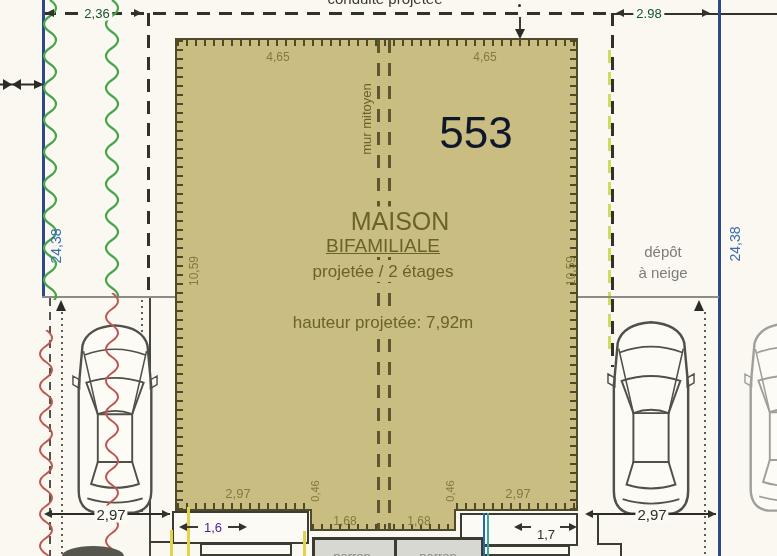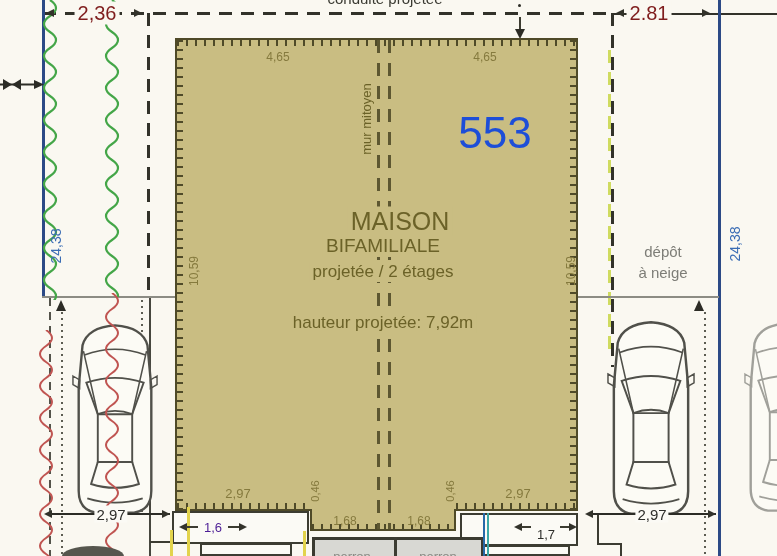--- a/index.html
+++ b/index.html
@@ -17,21 +17,21 @@
   .gray{background:#8c8c84;}
   .dk{background:#3c3c32;}
   .hatchH{position:absolute;height:6px;background:repeating-linear-gradient(90deg,#4f4a28 0 2px,transparent 2px 9px);}
   .hatchV{position:absolute;width:6px;background:repeating-linear-gradient(180deg,#4f4a28 0 2px,transparent 2px 9px);}
   .aL{position:absolute;width:0;height:0;border:4px solid transparent;border-right:8px solid #32322a;border-left:0;}
   .aR{position:absolute;width:0;height:0;border:4px solid transparent;border-left:8px solid #32322a;border-right:0;}
   .aU{position:absolute;width:0;height:0;border:5px solid transparent;border-bottom:11px solid #2c2c26;border-top:0;}
   .aD{position:absolute;width:0;height:0;border:5px solid transparent;border-top:10px solid #2c2c26;border-bottom:0;}
   .car{position:absolute;color:#50504a;z-index:4;}
   .sq{position:absolute;z-index:5;}
-  .dimlbl{font-size:20px;color:#7f1d1d;background:#faf8f1;padding:0 3px;z-index:6;}
+  .dimlbl{font-size:13px;color:#14532d;background:#faf8f1;padding:0 3px;z-index:6;}
   .info{font-size:17px;color:#6b6228;background:#c9bd82;padding:0 3px;z-index:3;}
 </style>
 </head>
 <body>
 
 <svg width="0" height="0" style="position:absolute">
 <defs>
 <g id="car-top">
  <path d="M11 28 Q16 9 45 7 Q74 9 79 28 L83 72 L83 180 Q83 200 65 203 L25 203 Q7 200 7 180 L7 72 Z" fill="#fcfbf5" stroke="currentColor" stroke-width="2.5"></path>
  <path d="M13 38 Q45 26 77 38" fill="none" stroke="currentColor" stroke-width="1.8"></path>
@@ -129,43 +129,43 @@
   <div class="abs" style="left:518px;top:4px;width:3px;height:3px;border-radius:50%;background:#2c2c26;"></div>
   <div class="abs dk" style="left:519px;top:17px;width:2px;height:13px;"></div>
   <div class="aD" style="left:515px;top:29px;"></div>
 
   <div class="lbl" style="left:385px;top:-2px;font-size:15px;color:#3a3a32;z-index:6;">conduite projetée</div>
   <div class="aL" style="left:46px;top:9px;z-index:6;"></div>
   <div class="aR" style="left:134px;top:9px;z-index:6;"></div>
   <div class="lbl dimlbl" style="left:97px;top:13px;">2,36</div>
   <div class="aL" style="left:616px;top:9px;z-index:6;"></div>
   <div class="aR" style="left:702px;top:9px;z-index:6;"></div>
-  <div class="lbl dimlbl" style="left:649px;top:13px;">2.81</div>
+  <div class="lbl dimlbl" style="left:649px;top:13px;">2.98</div>
 
   <div class="lbl rot" style="left:56px;top:246px;font-size:14px;color:#3a6cb4;z-index:6;">24,38</div>
   <div class="lbl rot" style="left:735px;top:244px;font-size:14px;color:#3a6cb4;z-index:6;">24,38</div>
   <div class="lbl" style="left:663px;top:251px;font-size:15px;color:#7d7d77;z-index:6;">dépôt</div>
   <div class="lbl" style="left:663px;top:272px;font-size:15px;color:#7d7d77;z-index:6;">à neige</div>
 
-  <div class="lbl" style="left:495px;top:133px;font-size:44px;color:#1d4ed8;z-index:6;">553</div>
+  <div class="lbl" style="left:476px;top:133px;font-size:44px;color:#0f172a;z-index:6;">553</div>
   <div class="lbl rot" style="left:366px;top:119px;font-size:13px;color:#6b6228;z-index:6;">mur mitoyen</div>
 
   <div class="lbl" style="left:278px;top:57px;font-size:12px;z-index:6;">4,65</div>
   <div class="lbl" style="left:485px;top:57px;font-size:12px;z-index:6;">4,65</div>
   <div class="lbl rot" style="left:194px;top:271px;font-size:12px;z-index:6;">10,59</div>
   <div class="lbl rot" style="left:571px;top:271px;font-size:12px;z-index:6;">10,59</div>
   <div class="lbl" style="left:238px;top:493px;font-size:13px;z-index:6;">2,97</div>
   <div class="lbl" style="left:518px;top:493px;font-size:13px;z-index:6;">2,97</div>
   <div class="lbl rot" style="left:315px;top:491px;font-size:11px;z-index:6;">0,46</div>
   <div class="lbl rot" style="left:450px;top:491px;font-size:11px;z-index:6;">0,46</div>
   <div class="lbl" style="left:345px;top:521px;font-size:12px;z-index:6;">1,68</div>
   <div class="lbl" style="left:419px;top:521px;font-size:12px;z-index:6;">1,68</div>
 
   <div class="lbl info" style="left:400px;top:221px;font-size:25px;">MAISON</div>
-  <div class="lbl info" style="left:383px;top:246px;font-size:19px;">BIFAMILIALE</div>
+  <div class="lbl info" style="left:383px;top:246px;font-size:19px;text-decoration:underline;">BIFAMILIALE</div>
   <div class="lbl info" style="left:383px;top:272px;text-align:right;">projetée / 2 étages</div>
   <div class="lbl info" style="left:383px;top:323px;">hauteur projetée: 7,92m</div>
 
   <div class="abs" style="left:52px;top:513px;width:118px;height:1.5px;background:#2c2c26;z-index:5;"></div>
   <div class="aL" style="left:44px;top:510px;z-index:6;"></div>
   <div class="aR" style="left:162px;top:510px;z-index:6;"></div>
   <div class="lbl" style="left:111px;top:514px;font-size:15px;color:#2e2e2a;background:#fbfaf5;padding:0 2px;z-index:6;">2,97</div>
   <div class="abs" style="left:592px;top:513px;width:124px;height:1.5px;background:#2c2c26;z-index:5;"></div>
   <div class="aL" style="left:585px;top:510px;z-index:6;"></div>
   <div class="aR" style="left:708px;top:510px;z-index:6;"></div>

